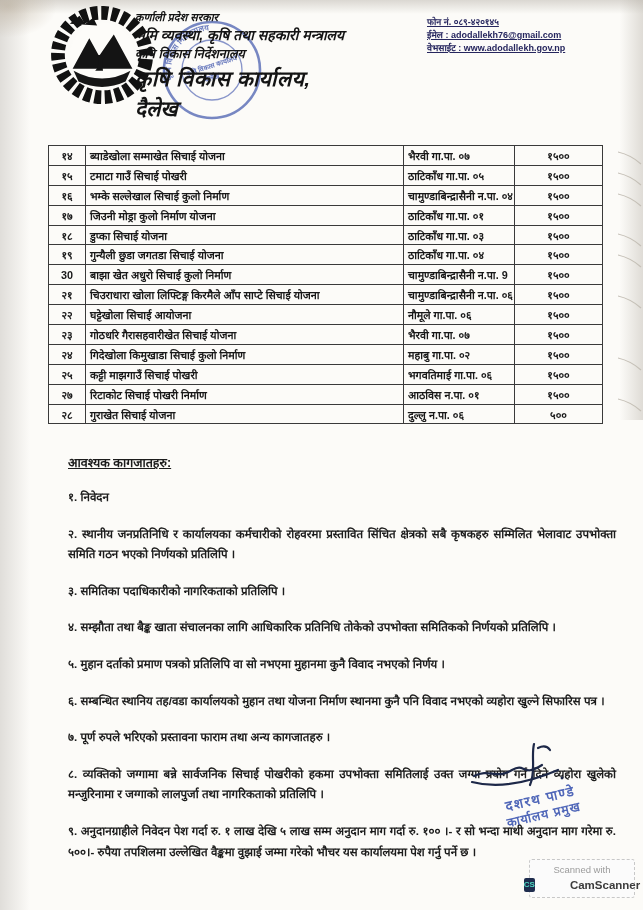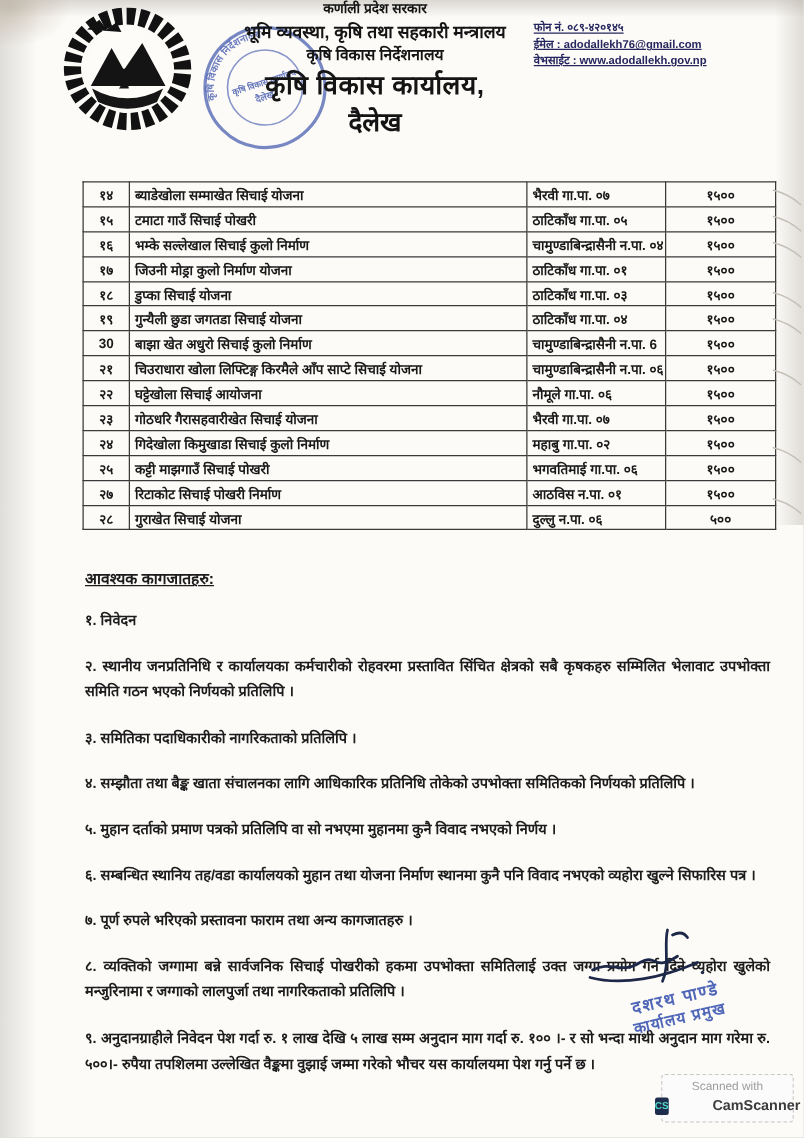--- a/index.html
+++ b/index.html
@@ -10,30 +10,30 @@
       radial-gradient(70px 45px at 8px 6px, rgba(186,174,156,.6), transparent 70%),
       linear-gradient(180deg, rgba(168,162,152,.4), transparent 14px),
       linear-gradient(90deg, rgba(150,145,138,.28), transparent 30px),
       #fcfbf8;
   }
   .right-shade{position:absolute;top:0;right:0;width:26px;height:420px;
     background:linear-gradient(270deg, rgba(178,172,162,.4), transparent 90%);}
   
   .emblem{position:absolute;left:40px;top:6px;width:128px;height:102px;}
   .hstamp{position:absolute;left:160px;top:18px;width:104px;height:104px;opacity:.88;}
-  .head-text{position:absolute;left:135px;top:0;width:330px;text-align:center;color:#141414;}
+  .head-text{position:absolute;left:135px;top:10px;width:330px;text-align:left;color:#141414;font-style:italic;}
   .h1{font-size:11px;font-weight:700;line-height:15px;}
   .h2{font-size:14px;font-weight:700;line-height:20px;}
   .h3{font-size:12.5px;font-weight:700;line-height:19px;}
   .h4{font-size:21px;font-weight:700;line-height:30px;letter-spacing:.5px;}
   .h5{font-size:21px;font-weight:700;line-height:30px;}
   .contact{position:absolute;left:427px;top:16px;width:205px;color:#26265e;
     font-size:9px;font-weight:700;line-height:13px;text-decoration:underline;}
   
-  table.sched{position:absolute;left:66px;top:145px;width:554px;border-collapse:collapse;table-layout:fixed;}
+  table.sched{position:absolute;left:48px;top:145px;width:554px;border-collapse:collapse;table-layout:fixed;}
   table.sched td{border:1.5px solid #3a3a3a;height:18.9px;padding:0 4px;
     font-size:10.8px;font-weight:600;color:#191919;white-space:nowrap;overflow:hidden;}
   td.sn{text-align:center;}
   td.amt{text-align:center;}
   .edge-arcs{position:absolute;left:618px;top:146px;}
   
   .reqs{position:absolute;left:68px;top:454px;width:548px;color:#1c1c1c;}
   .req-head{font-size:12.5px;font-weight:700;text-decoration:underline;margin-bottom:5px;}
   .req-item{font-size:11.6px;font-weight:600;line-height:20.6px;text-align:justify;margin:16px 0 1px;}
   
@@ -133,21 +133,21 @@
       </tr>
       <tr>
         <td class="sn">१९</td>
         <td>गुन्यैली छुडा जगतडा सिचाई योजना</td>
         <td>ठाटिकाँध गा.पा. ०४</td>
         <td class="amt">१५००</td>
       </tr>
       <tr>
         <td class="sn">30</td>
         <td>बाझा खेत अधुरो सिचाई कुलो निर्माण</td>
-        <td>चामुण्डाबिन्द्रासैनी न.पा. 6</td>
+        <td>चामुण्डाबिन्द्रासैनी न.पा. 9</td>
         <td class="amt">१५००</td>
       </tr>
       <tr>
         <td class="sn">२१</td>
         <td>चिउराधारा खोला लिफ्टिङ्ग किरमैले आँप साप्टे सिचाई योजना</td>
         <td>चामुण्डाबिन्द्रासैनी न.पा. ०६</td>
         <td class="amt">१५००</td>
       </tr>
       <tr>
         <td class="sn">२२</td>

